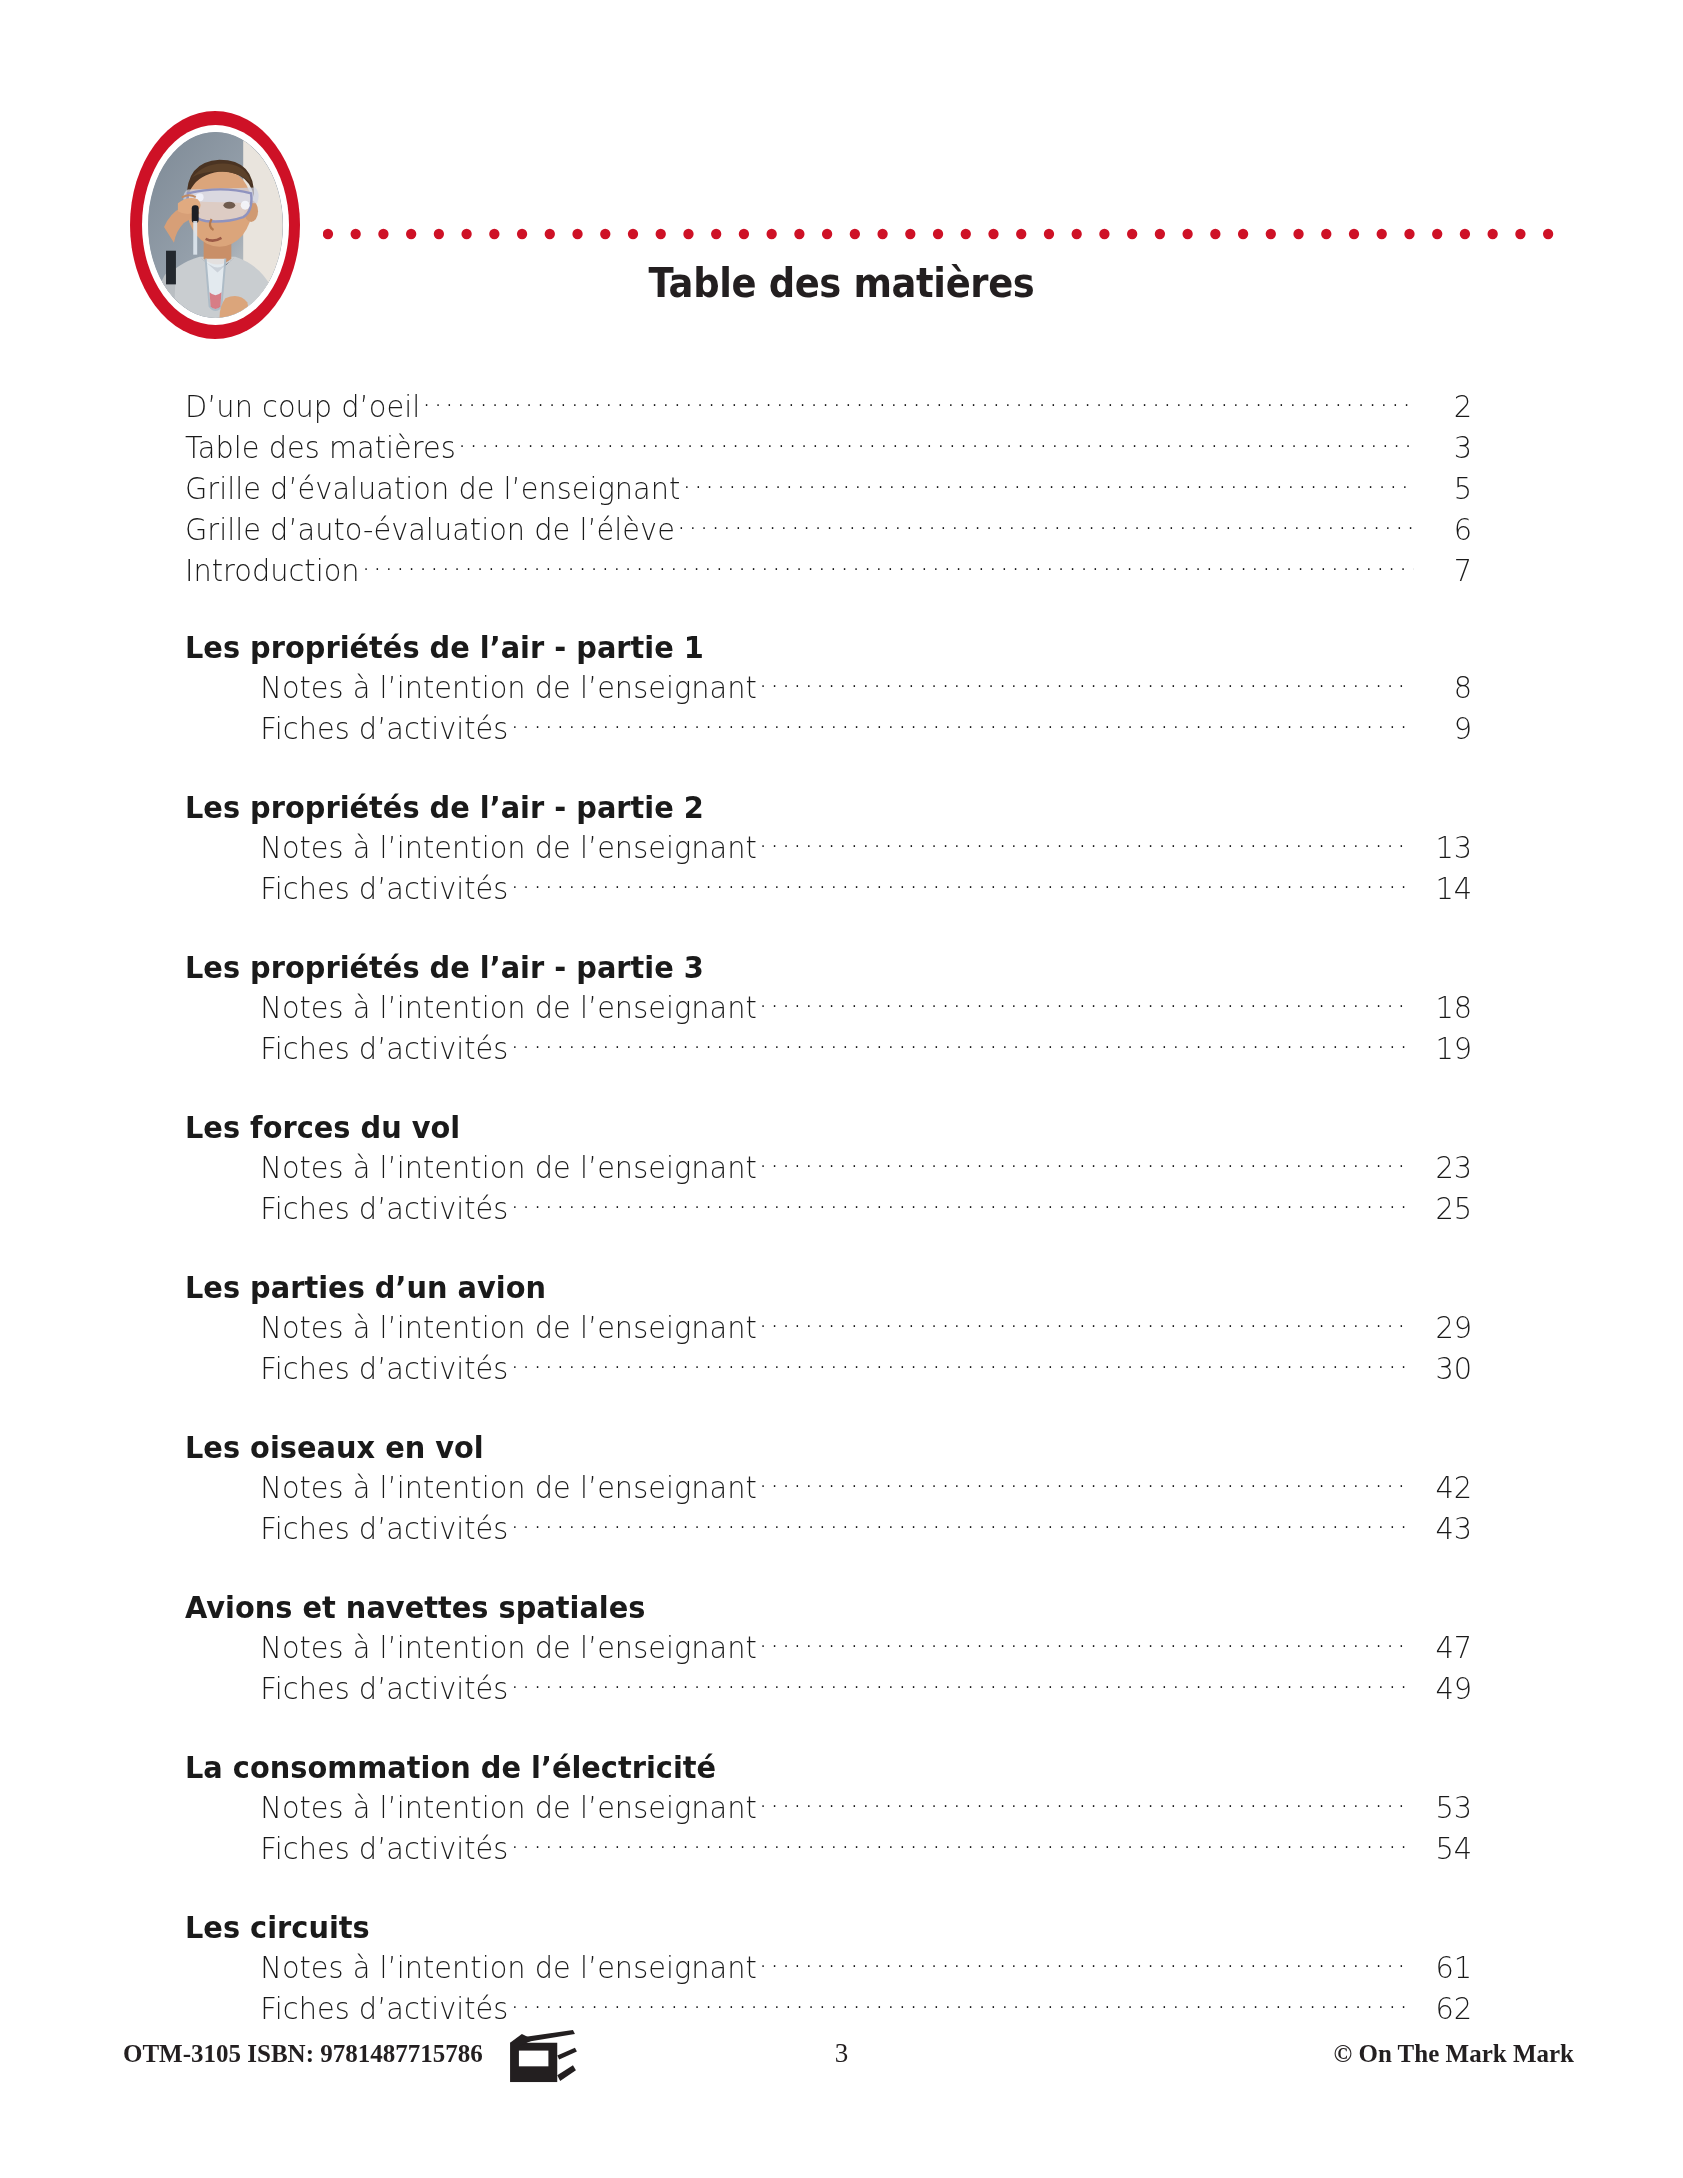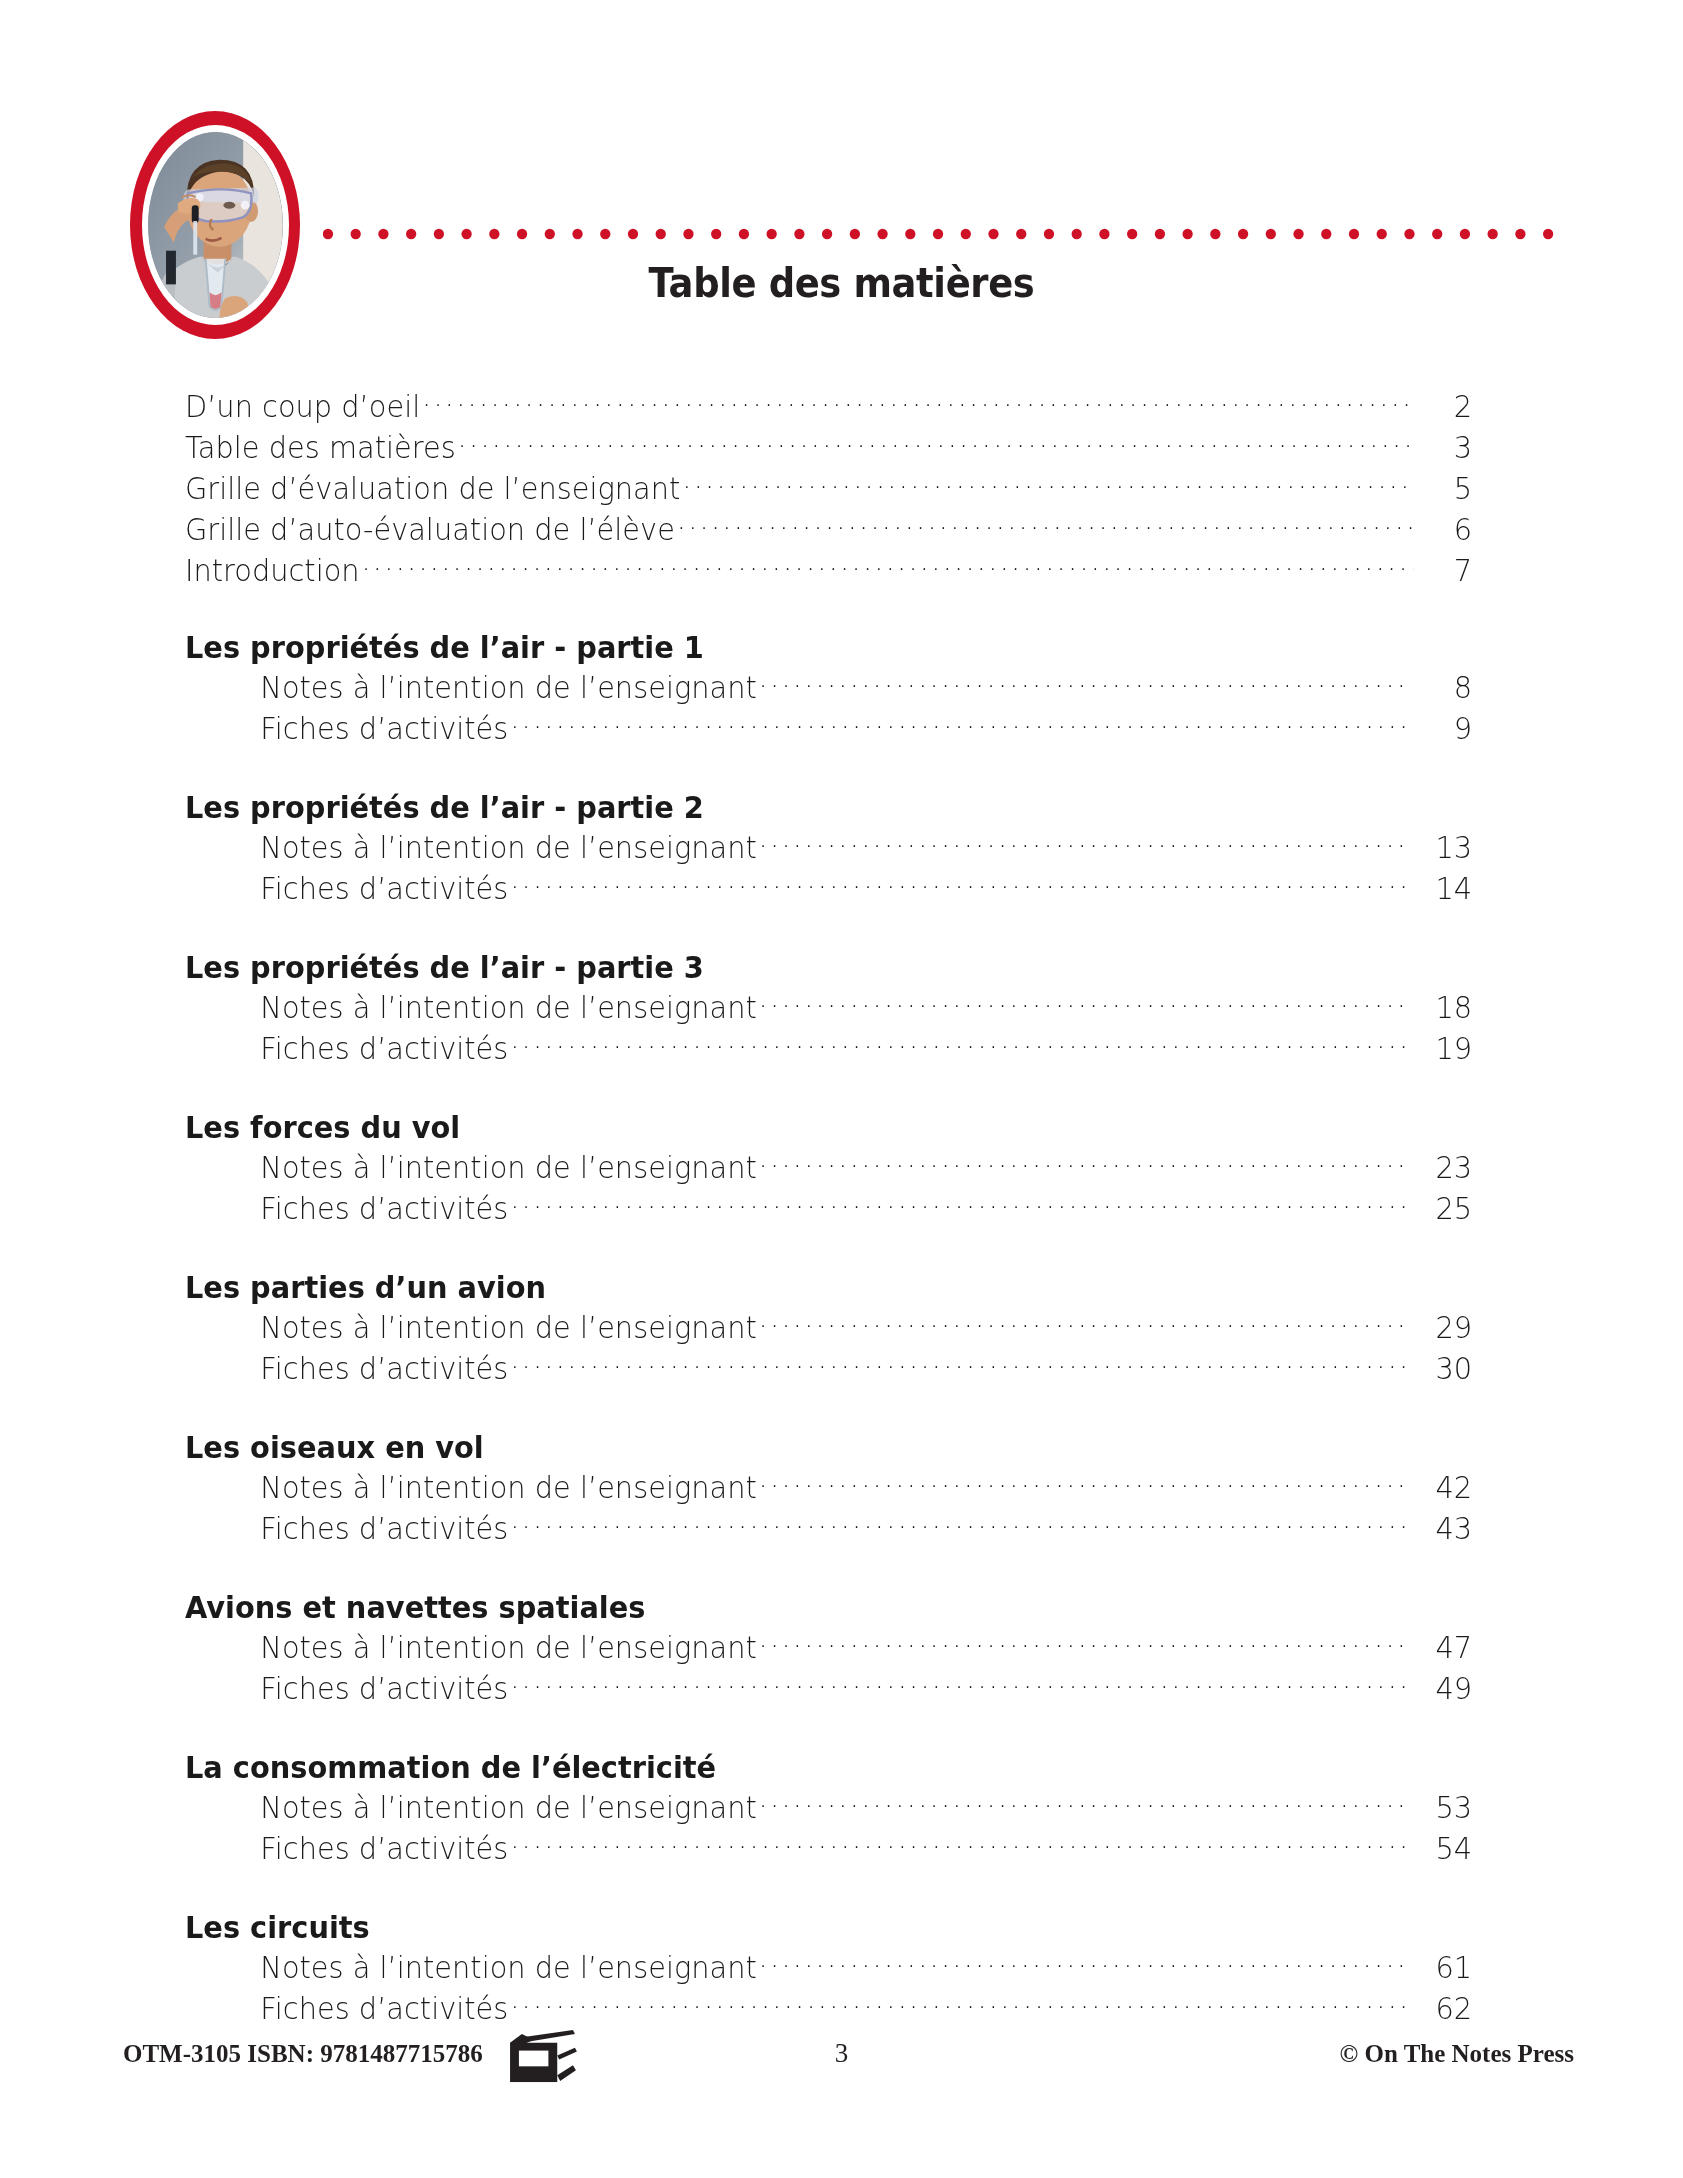--- a/index.html
+++ b/index.html
@@ -465,15 +465,15 @@
         <rect x="11" y="23" width="30" height="16" fill="#ffffff"></rect>
         <path d="M2 15 L14 6 L26 12 L8 20 Z"></path>
         <path d="M18 9 L66 2 L68 6 L20 14 Z"></path>
         <path d="M50 28 L68 20 L70 24 L52 32 Z"></path>
         <path d="M50 48 L66 38 L69 43 L53 54 Z"></path>
       </g>
     </svg>
   </div>
 
   <div class="footer-page">3</div>
-  <div class="footer-right">© On The Notes Press</div>
+  <div class="footer-right">© On The Mark Mark</div>
 </div>
 
 
 </body></html>

